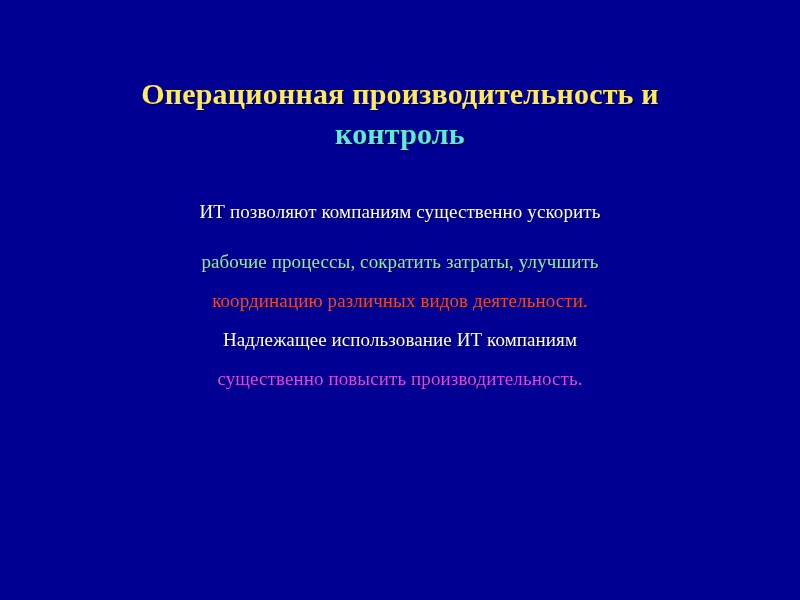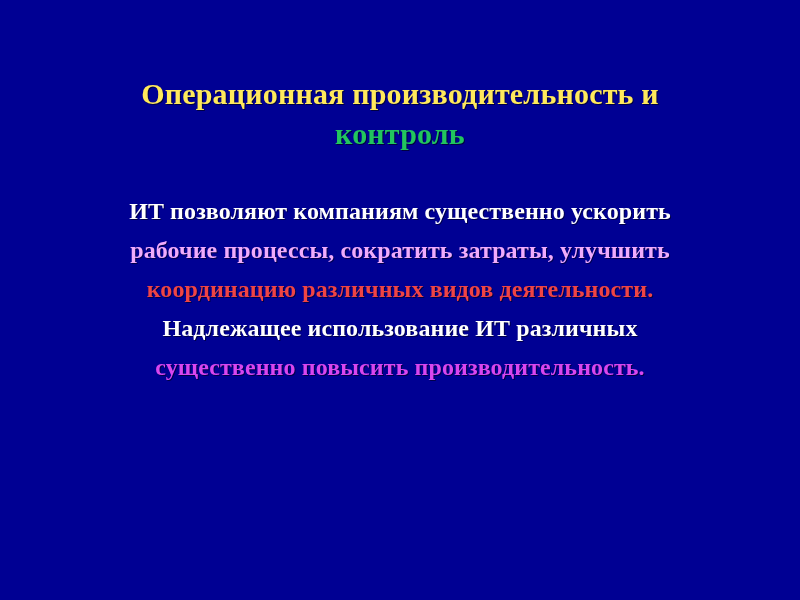--- a/index.html
+++ b/index.html
@@ -57,22 +57,22 @@
     left: 54px;
     top: 192px;
     width: 692px;
     text-align: center;
   }
 
   .body-line {
     display: block;
     color: #FFFFFF;
     font-family: "Liberation Serif", "DejaVu Serif", serif;
-    font-size: 24px;
-    font-weight: bold;
+    font-size: 19px;
+    font-weight: normal;
     line-height: 39px;
     letter-spacing: 0.1px;
     text-shadow: 1px 1px 0 rgba(0,0,0,0.5);
     white-space: nowrap;
   }
 
   
   #slide-lower-area {
     position: absolute;
     left: 0;
@@ -83,27 +83,27 @@
 </style>
 </head>
 <body>
 
 <div id="slide" style="background: rgb(0, 0, 147);">
 
   <div id="slide-body">
 
     <div id="title-block">
       <span class="title-line" style="color: rgb(255, 233, 92);">Операционная производительность и</span>
-      <span class="title-line" style="color: #22c55e;">контроль</span>
+      <span class="title-line" style="color: #5eead4;">контроль</span>
     </div>
 
     <div id="body-block">
       <span class="body-line" style="color: rgb(255, 255, 255);">ИТ позволяют компаниям существенно ускорить</span>
-      <span class="body-line" style="color: #f0abfc;">рабочие процессы, сократить затраты, улучшить</span>
+      <span class="body-line" style="color: #86efac; margin-top: 11px;">рабочие процессы, сократить затраты, улучшить</span>
       <span class="body-line" style="color: #ef4444;">координацию различных видов деятельности.</span>
-      <span class="body-line" style="color: rgb(255, 255, 255);">Надлежащее использование ИТ различных</span>
+      <span class="body-line" style="color: rgb(255, 255, 255);">Надлежащее использование ИТ компаниям</span>
       <span class="body-line" style="color: #d946ef;">существенно повысить производительность.</span>
     </div>
 
     <div id="slide-lower-area"></div>
 
   </div>
 </div>
 
 </body></html>

